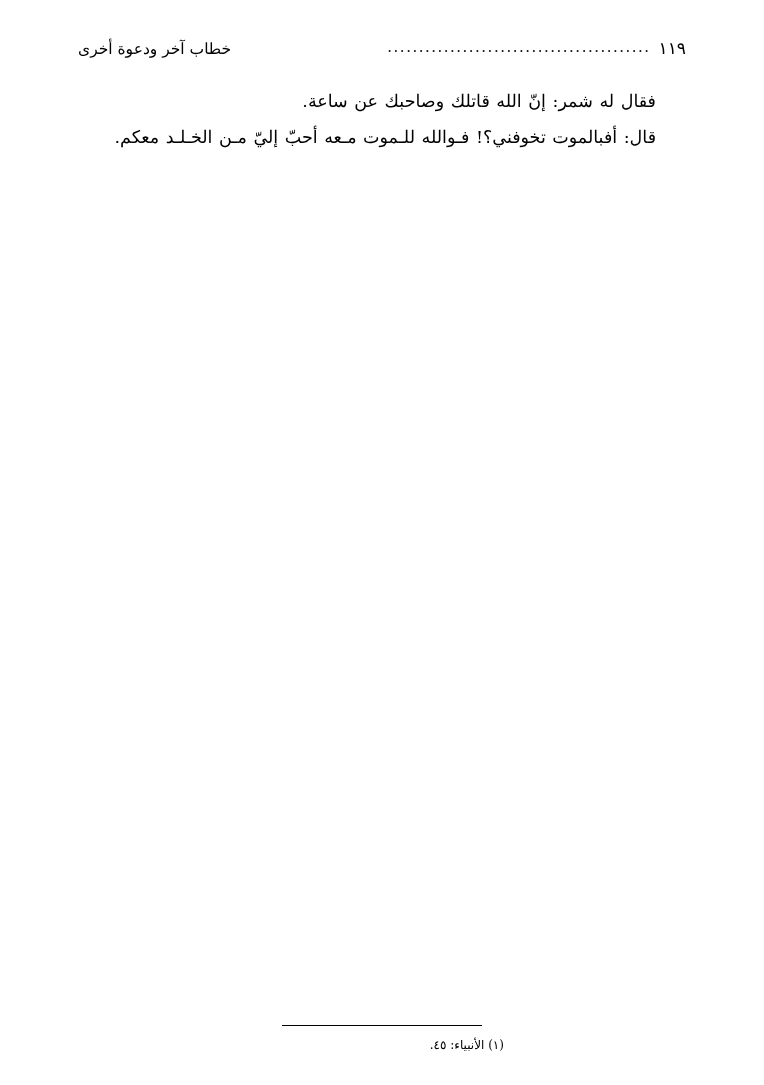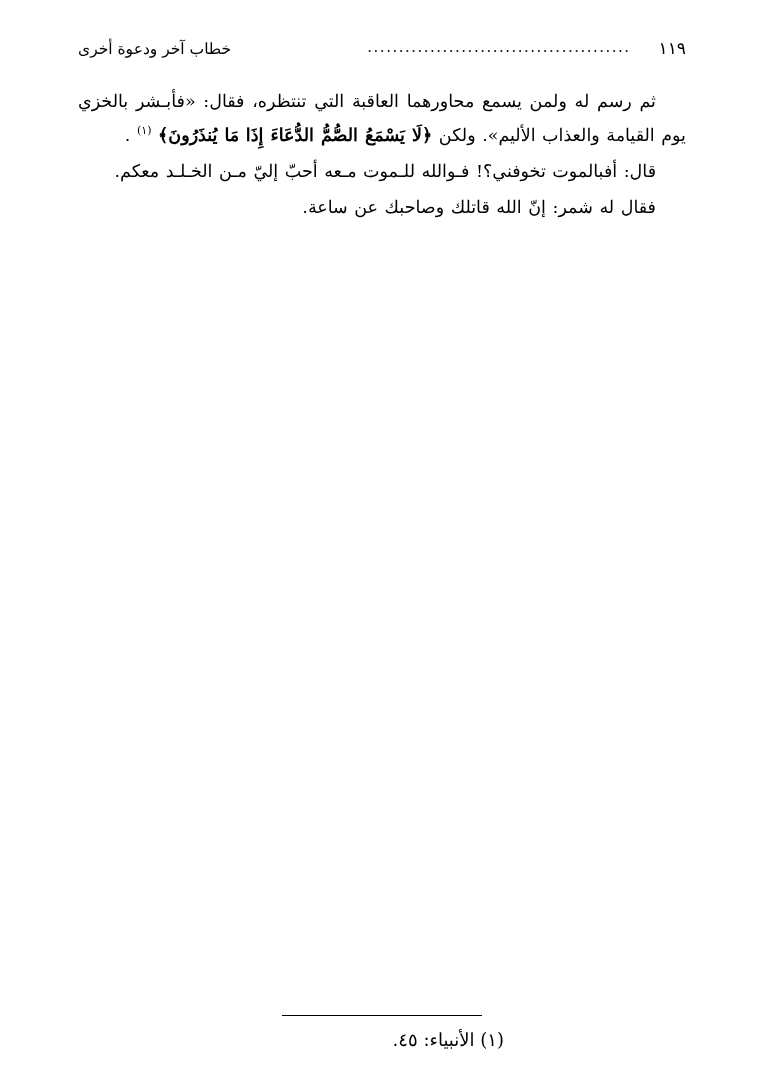--- a/index.html
+++ b/index.html
@@ -24,21 +24,21 @@
     display: flex;
     flex-direction: column;
   }
 
   
   .header {
     display: flex;
     flex-direction: row-reverse;
     align-items: baseline;
     justify-content: flex-start;
-    gap: 24px;
+    gap: 4px;
     direction: rtl;
     margin-bottom: 6px;
   }
   .header-title {
     font-size: 15.5px;
     font-weight: normal;
     white-space: nowrap;
     letter-spacing: 0;
   }
   .header-dots {
@@ -97,21 +97,21 @@
     margin-top: auto;
     direction: rtl;
   }
   .footnote-rule {
     width: 200px;
     height: 1px;
     background: #000;
     margin: 0 auto 10px auto;
   }
   .footnote {
-    font-size: 18px;
+    font-size: 12px;
     text-align: right;
     line-height: 1.6;
     padding-right: 182px;
   }
 </style>
 </head>
 <body>
 
 <div class="page">
 
@@ -119,33 +119,25 @@
     <span class="header-title">خطاب آخر ودعوة أخرى</span>
     <span class="header-dots">..........................................</span>
     <span class="header-page">١١٩</span>
   </div>
 
   <div class="body">
 
 
 
 
-    <p class="para indent">
-      <span>ثم رسم له ولمن يسمع محاورهما العاقبة التي تنتظره، فقال: «فأبـشر</span>
-      <span>بالخزي يوم القيامة والعذاب الأليم». ولكن </span>
-      <span class="quran">﴿لَا يَسْمَعُ الصُّمُّ الدُّعَاءَ إِذَا</span>
-      <span class="quran">مَا يُنذَرُونَ﴾</span>
-      <span class="sup">(١)</span>
-      <span>.</span>
-    </p>
 
 
+    <p class="para indent">فقال له شمر: إنّ الله قاتلك وصاحبك عن ساعة.</p>
+
     <p class="para indent">قال: أفبالموت تخوفني؟! فـوالله للـموت مـعه أحبّ إليّ مـن الخـلـد معكم.</p>
-
-    <p class="para indent">فقال له شمر: إنّ الله قاتلك وصاحبك عن ساعة.</p>
 
   </div>
 
   <div class="footnote-area">
     <div class="footnote-rule"></div>
     <div class="footnote">(١) الأنبياء: ٤٥.</div>
   </div>
 
 </div>
 

